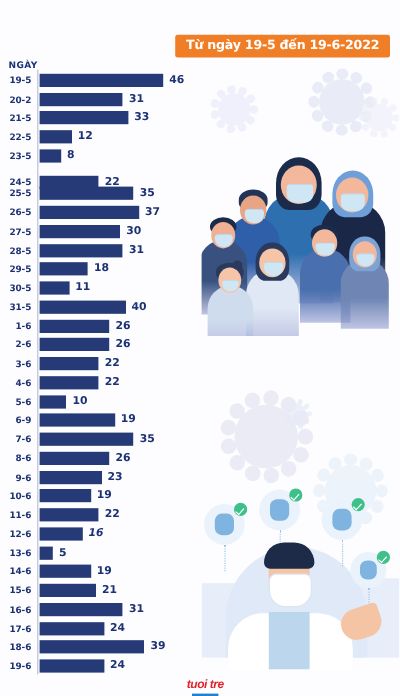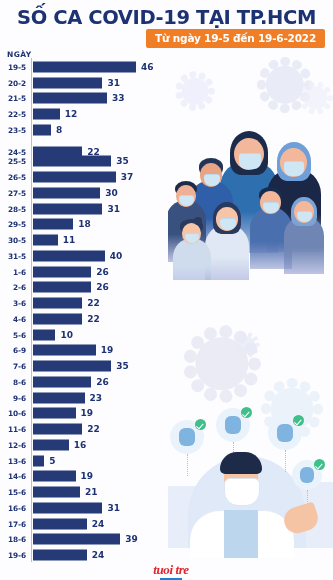--- a/index.html
+++ b/index.html
@@ -72,21 +72,21 @@
   .tick{position:absolute;width:11px;height:11px;border-radius:50%;background:#3fc08a;}
   .tick::after{
     content:"";position:absolute;left:3px;top:2.5px;width:3px;height:5.5px;
     border:solid #ffffff;border-width:0 1.6px 1.6px 0;transform:rotate(42deg);
   }
   .dotline{position:absolute;width:0;border-left:1.4px dotted #9ec8e6;}
   .bldg{position:absolute;background:#e7eefa;}
 
   
   .logo{position:absolute;left:150px;top:560px;width:42px;text-align:center;}
-  .logo .lt{color:#e0242a;font-size:13px;font-weight:bold;font-style:italic;letter-spacing:-0.4px;line-height:9px;font-family:Liberation Serif, serif;}
+  .logo .lt{color:#e0242a;font-size:10px;font-weight:bold;font-style:italic;letter-spacing:-0.4px;line-height:9px;font-family:Liberation Sans, sans-serif;}
   .logo .lb{display:block;margin:0 auto;width:22px;height:3px;background:#1f7fd0;}
 </style>
 </head>
 <body>
 
 <div id="page">
 
   <div class="virus" id="v1" style="left: 252px; top: 52px; width: 66px; height: 66px; opacity: 0.85;">
       <div class="core" style="width: 38.28px; height: 38.28px; background: rgb(230, 233, 245);"></div>
       <div class="spike" style="transform: translate(0px, 0px) rotate(0deg);">
@@ -371,21 +371,20 @@
       <div class="spike" style="transform: translate(0px, 0px) rotate(288deg);">
         <i style="width: 9.3px; background: rgb(231, 234, 246);"></i>
         <b style="width: 4.32px; height: 4.32px; left: 8.436px; background: rgb(231, 234, 246);"></b>
       </div>
       <div class="spike" style="transform: translate(0px, 0px) rotate(324deg);">
         <i style="width: 9.3px; background: rgb(231, 234, 246);"></i>
         <b style="width: 4.32px; height: 4.32px; left: 8.436px; background: rgb(231, 234, 246);"></b>
       </div>
     </div>
 
-  <div class="title">SỐ CA COVID-19 TẠI TP.HCM</div>
   <div class="badge">Từ ngày 19-5 đến 19-6-2022</div>
   <div class="axis-caption">NGÀY</div>
 
   <div class="crowd" id="crowd">
       <div class="person" style="left: 66px; top: 8px;">
         <div class="body" style="left: -14px; top: 24.6px; width: 58px; height: 92px; background: linear-gradient(rgb(46, 111, 176) 0%, rgb(46, 111, 176) 55%, rgba(140, 150, 205, 0.55) 100%);"></div>
         <div class="hair" style="width: 37.8px; height: 43.5px; left: -3.9px; top: -4.8px; background: rgb(27, 43, 75); border-radius: 50% 50% 30% 30%;"></div>
         <div class="head" style="width: 30px; height: 32.4px; left: 0px; top: 1.8px; background: rgb(243, 184, 155);"></div>
         <div class="mask" style="width: 22.2px; height: 15px; left: 4.8px; top: 16.8px;"></div>
       </div>
@@ -582,21 +581,21 @@
           <div class="rval" style="left: 80.5435px;">19</div>
         </div>
         <div class="row" style="top: 363.25px;">
           <div class="rlabel">11-6</div>
           <div class="bar" style="width: 49.2609px;"></div>
           <div class="rval" style="left: 87.2609px;">22</div>
         </div>
         <div class="row" style="top: 379px;">
           <div class="rlabel">12-6</div>
           <div class="bar" style="width: 35.8261px;"></div>
-          <div class="rval" style="left: 73.8261px;">16</div>
+          <div class="rval" style="left: 73.8261px; font-style: italic;">16</div>
         </div>
         <div class="row" style="top: 394.75px;">
           <div class="rlabel">13-6</div>
           <div class="bar" style="width: 11.1957px;"></div>
           <div class="rval" style="left: 49.1957px;">5</div>
         </div>
         <div class="row" style="top: 410.5px;">
           <div class="rlabel">14-6</div>
           <div class="bar" style="width: 42.5435px;"></div>
           <div class="rval" style="left: 80.5435px;">19</div>

